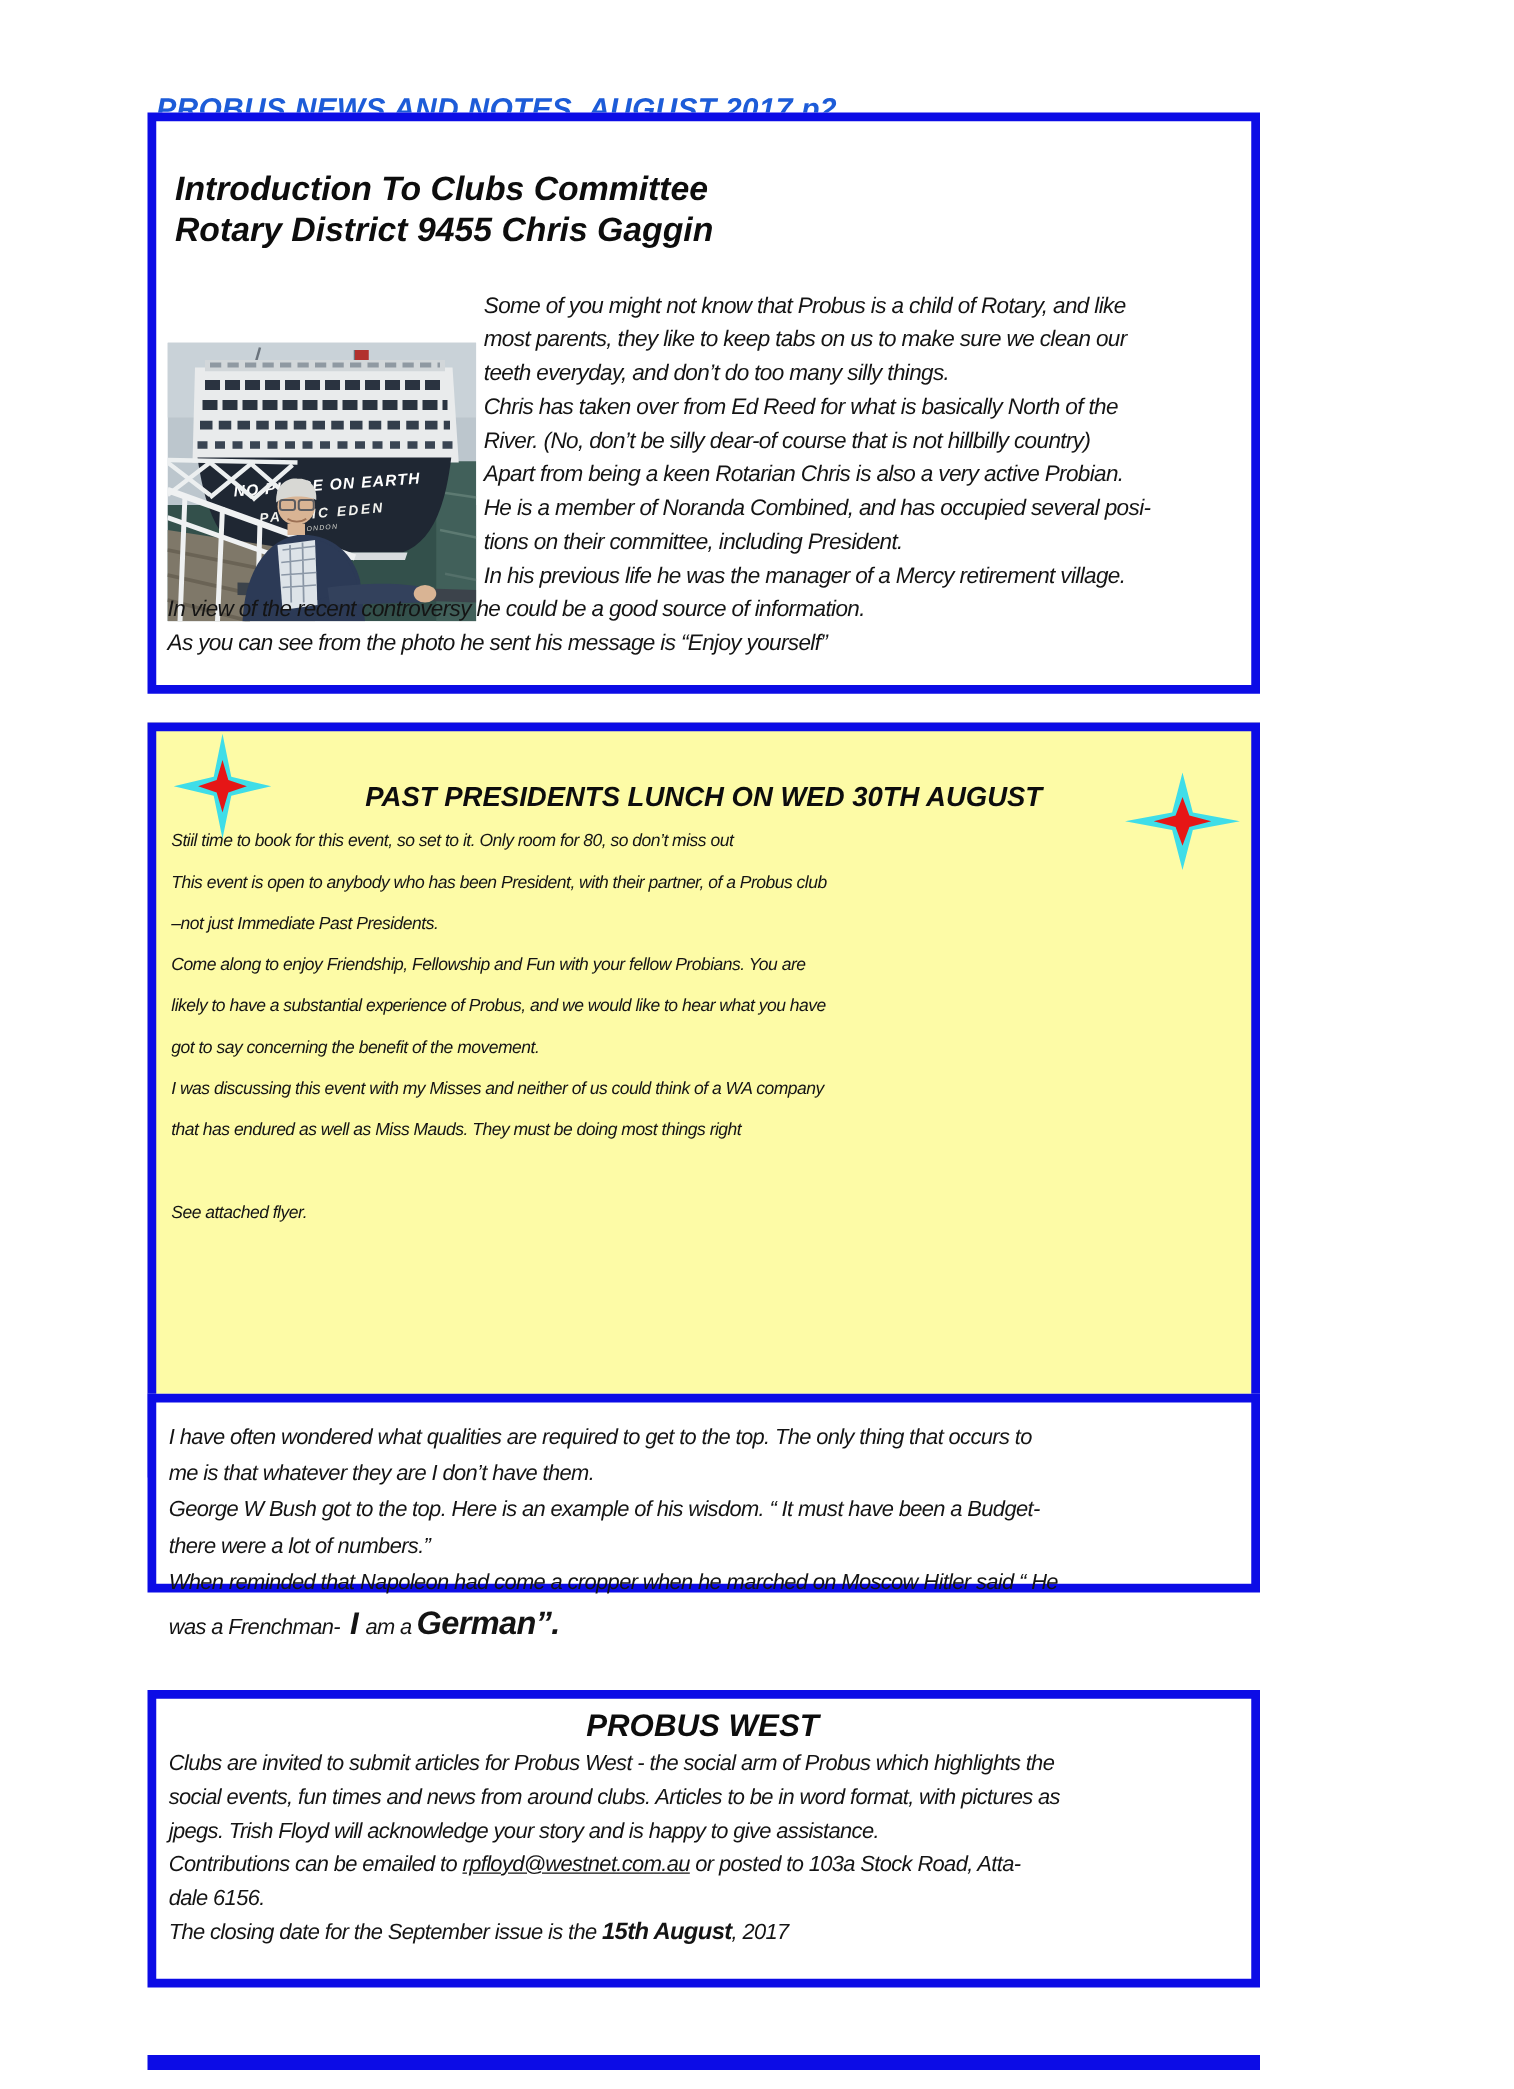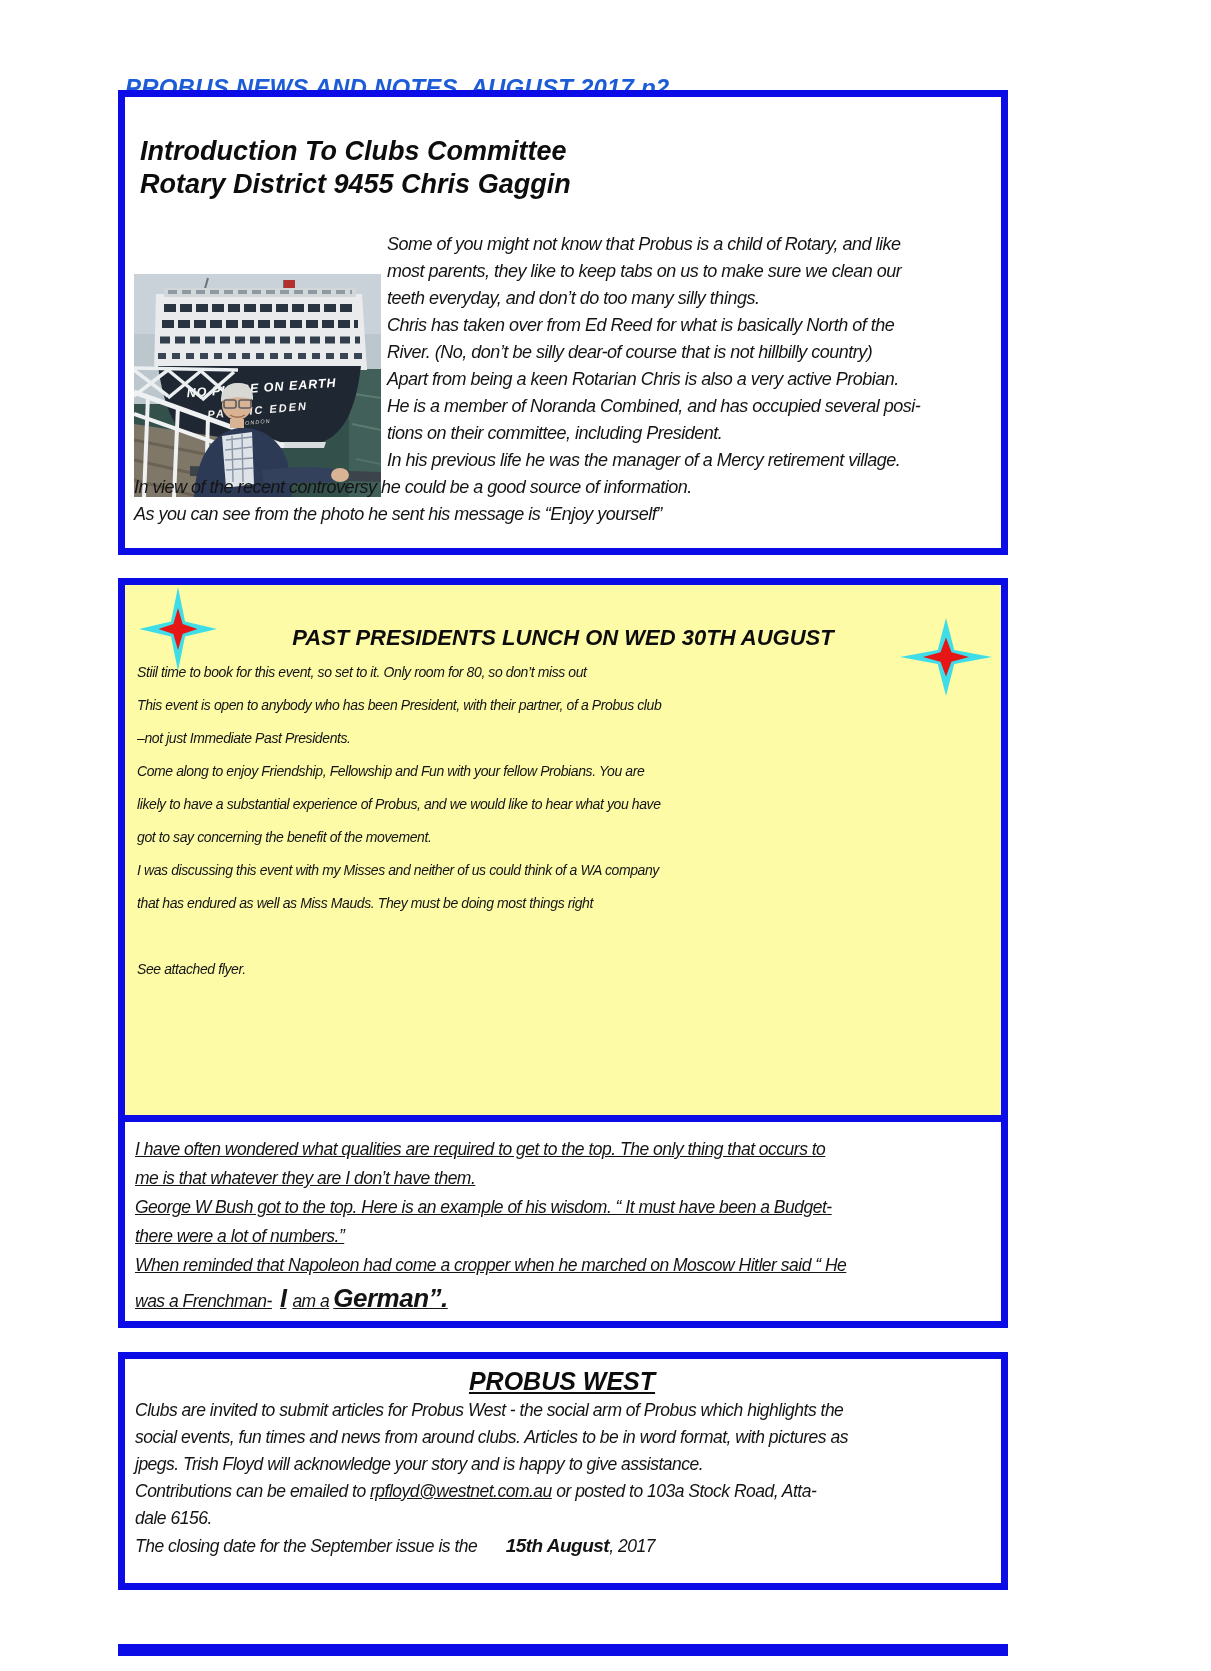--- a/index.html
+++ b/index.html
@@ -11,21 +11,21 @@
     position:absolute; left:125px; top:38px;
     font-size:24px; font-weight:bold; font-style:italic;
     color:var(--header_blue); letter-spacing:0.2px; white-space:pre;margin-top:36px;
   }
   .box {
     position:absolute; left:118px; width:890px; box-sizing:border-box;
     border:7px solid var(--border_blue); background:#ffffff;
   }
   .box--intro { top:90px;  height:465px; padding:38px 12px 0 9px; }
   .box--lunch { top:578px; height:604px; background:var(--panel_yellow); }
-  .box--quips { top:1115px; height:213px; padding:13px 12px 0 10px;text-decoration:underline; }
+  .box--quips { top:1115px; height:159px; padding:13px 12px 0 10px; }
   .box--west  { top:1352px; height:238px; padding:6px 12px 0 10px; }
   .bottom-bar { position:absolute; left:118px; top:1644px; width:890px; height:12px; background:var(--border_blue); }
 
   .intro-h {
     margin:0; padding-left:6px; font-size:27px; line-height:33px;
     font-weight:bold; font-style:italic; color:#0d0d0d;
   }
   .intro-body {
     margin-top:3px; font-style:italic; font-size:18px; line-height:27px;
     letter-spacing:-0.5px; white-space:pre-line;
@@ -52,29 +52,29 @@
     letter-spacing:-0.5px; white-space:pre-line;
   }
   .quips-last {
     font-style:italic; font-size:17.5px; line-height:36px; letter-spacing:-0.5px;
   }
   .q-big   { font-weight:bold; font-size:25px; margin:0 6px 0 8px; }
   .q-giant { font-weight:bold; font-size:26px; margin-left:4px; }
 
   .west-h {
     margin:0; text-align:center; font-size:25px; line-height:32px;
-    font-weight:bold; font-style:italic; color:#0d0d0d;text-decoration:underline;
+    font-weight:bold; font-style:italic; color:#0d0d0d;
   }
   .west-body, .west-line {
     font-style:italic; font-size:17.5px; line-height:27px;
     letter-spacing:-0.5px; white-space:pre-line;
   }
   .west-body { margin-top:0; }
   .email { text-decoration:underline; }
-  .closing-bold { font-weight:bold; font-size:19px;margin-left:24px; }
+  .closing-bold { font-weight:bold; font-size:19px; }
 </style>
 </head>
 <body>
 
 <div class="page">
 
   <div class="page-title">PROBUS NEWS AND NOTES  AUGUST 2017 p2</div>
 
   <section class="box box--intro">
     <h2 class="intro-h">Introduction To Clubs Committee</h2>

